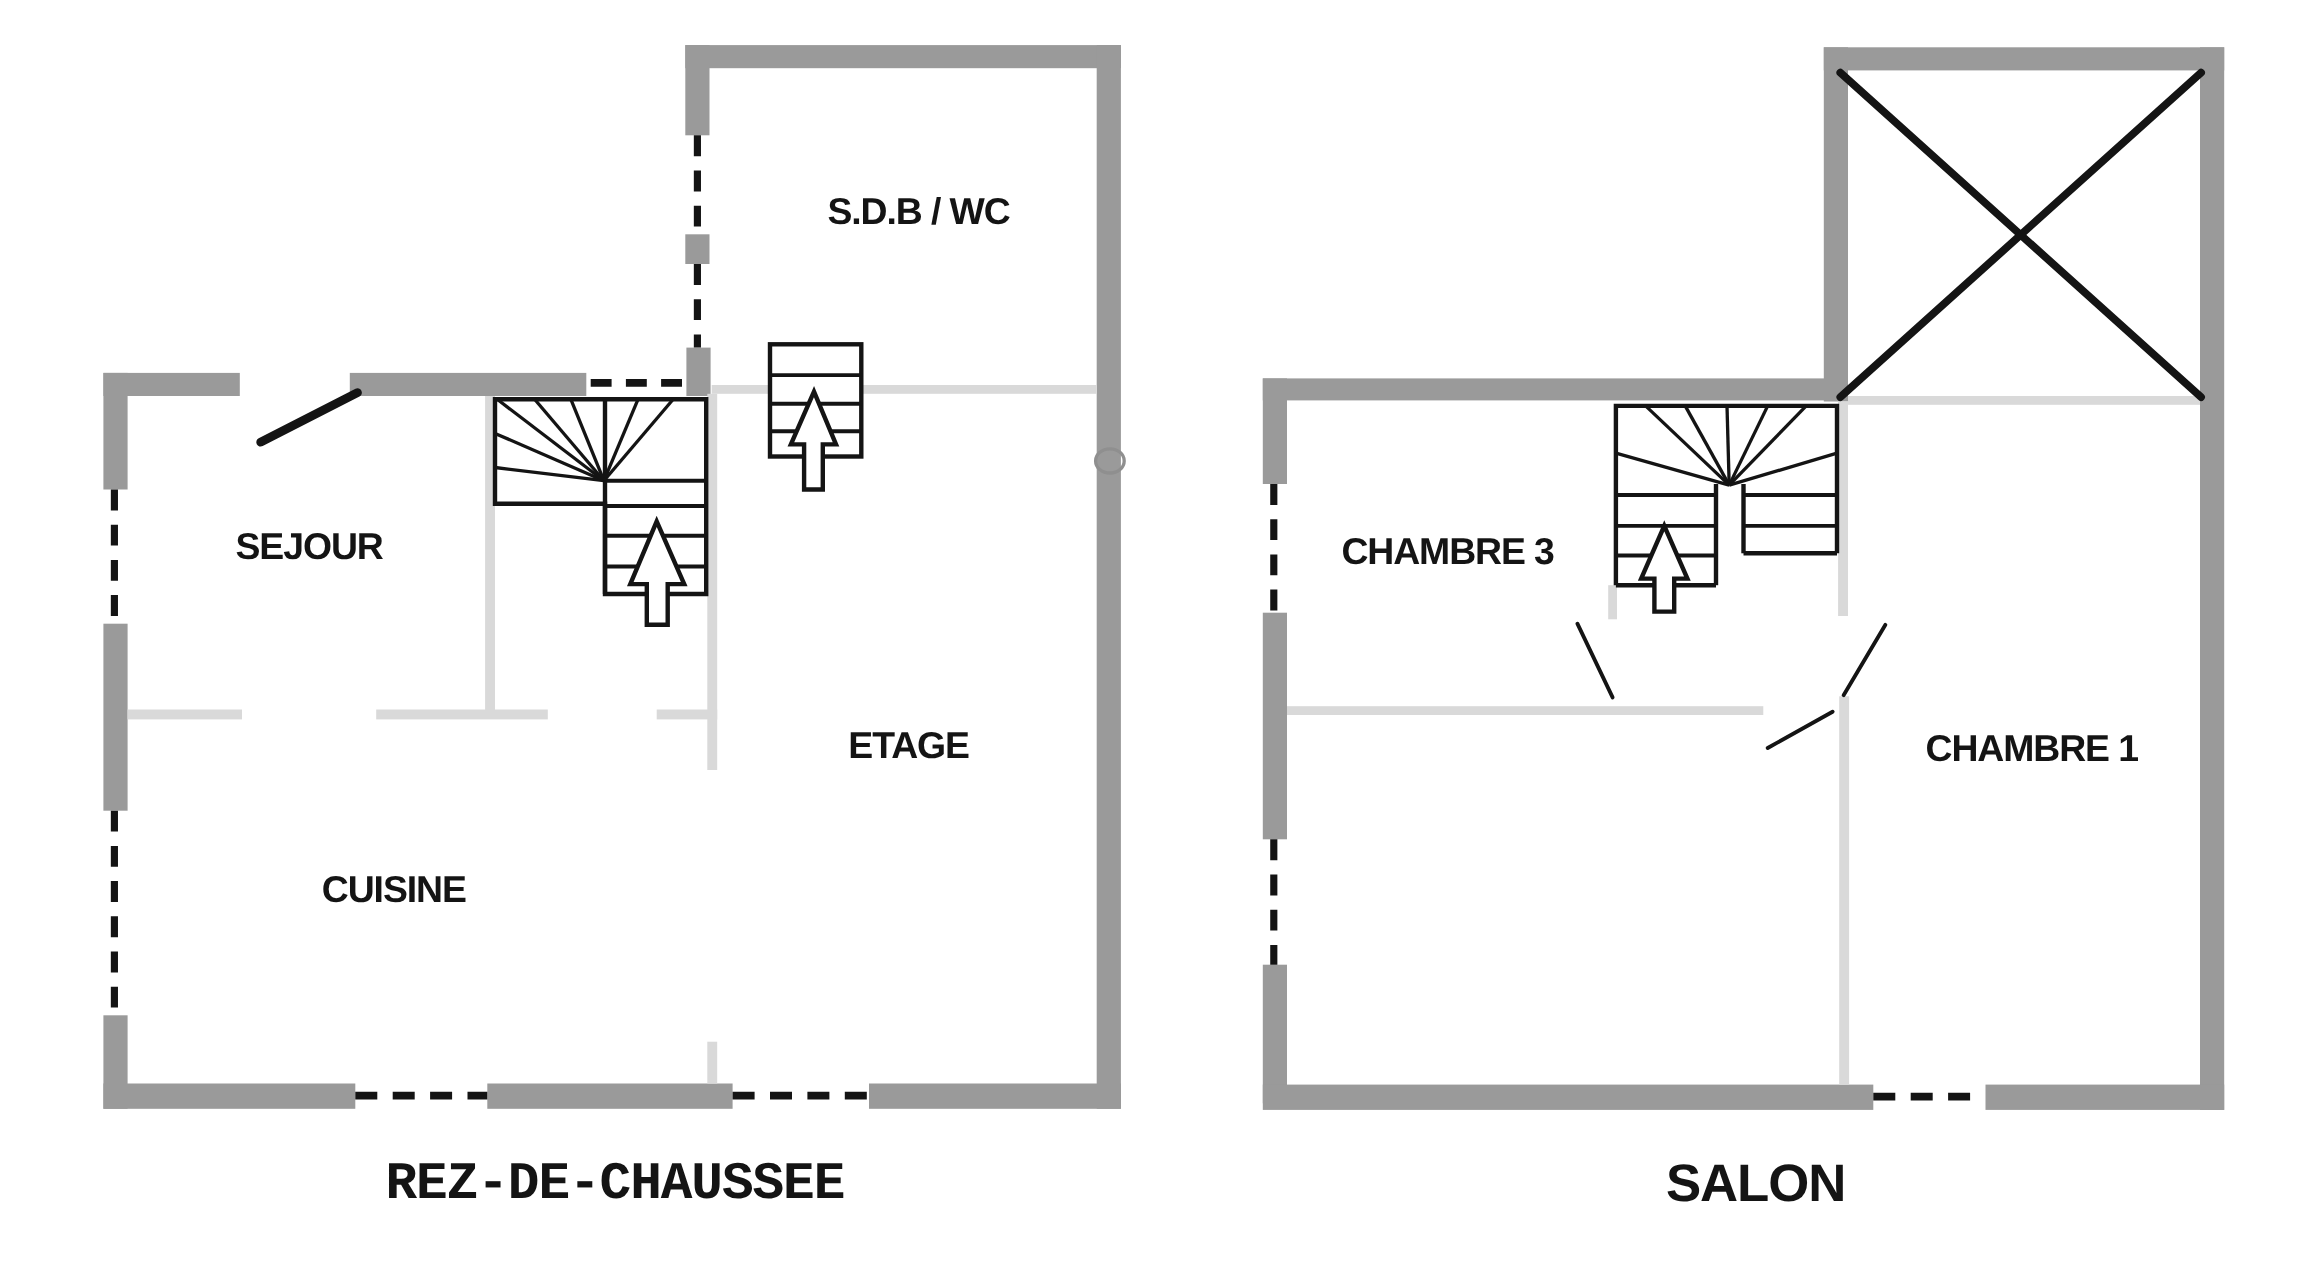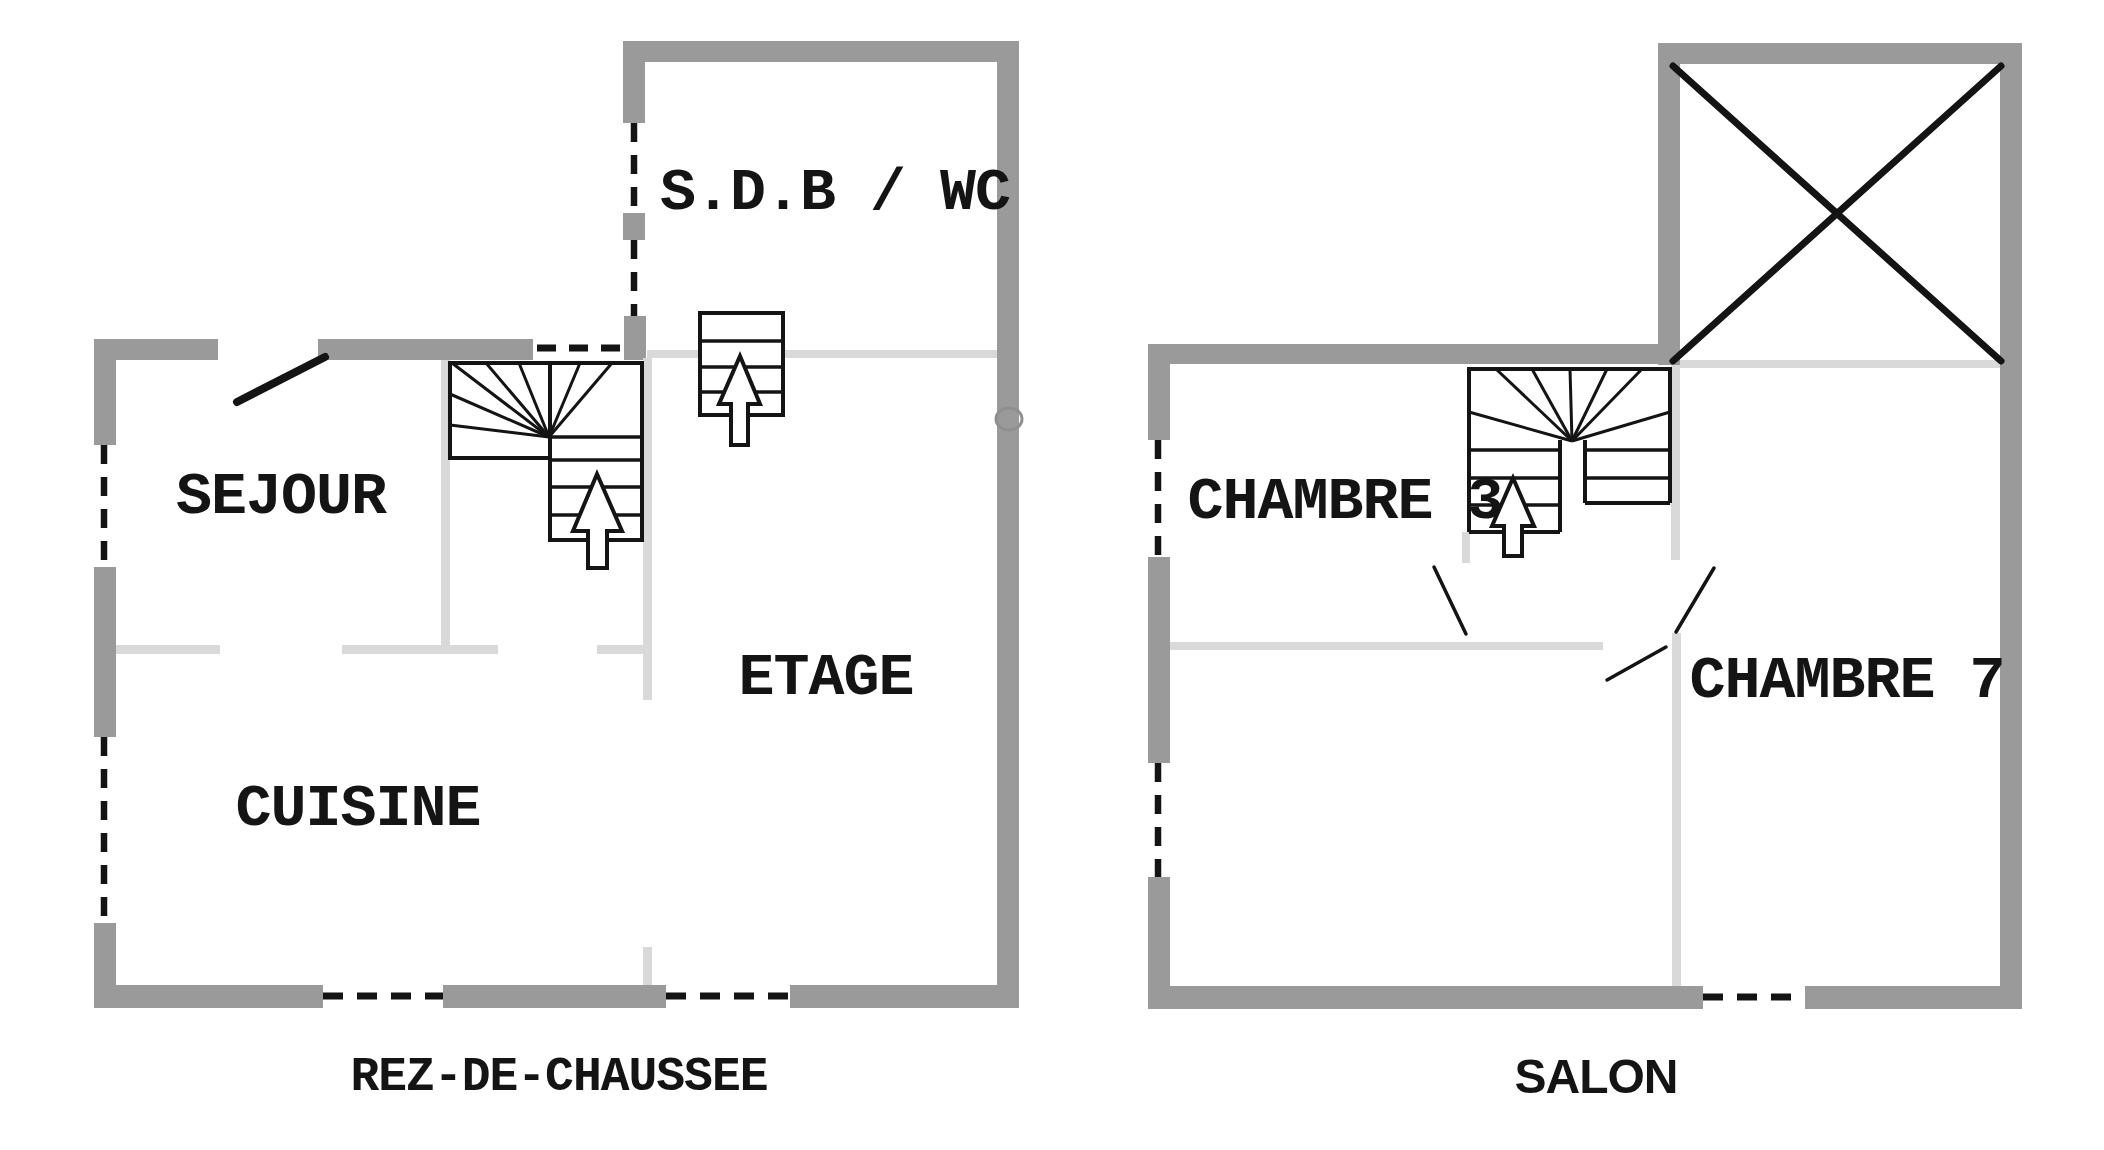--- a/index.html
+++ b/index.html
@@ -16,21 +16,21 @@
   .ln{stroke:var(--line,#111);fill:none;}
   .fw{fill:#ffffff;}
   .room-label,.floor-label{
     position:absolute;
     transform:translate(-50%,-50%);
     color:var(--text,#111);
     font-weight:bold;
     white-space:nowrap;
     line-height:1;
   }
-  .room-label{font-size:60px;letter-spacing:-1px;font-family:Liberation Mono, monospace;}
+  .room-label{font-size:34px;letter-spacing:-1px;}
   .floor-label{font-size:48px;letter-spacing:-1px;}
 </style>
 </head>
 <body>
 
 <div class="stage">
 
   <svg class="plan-svg" viewBox="0 0 2104 1150">
 
     <g>
@@ -163,17 +163,17 @@
       </g>
     </g>
   </svg>
 
   <div class="room-label" style="left:281px; top:497px;">SEJOUR</div>
   <div class="room-label" style="left:358px; top:809px;">CUISINE</div>
   <div class="room-label" style="left:826px; top:678px;">ETAGE</div>
   <div class="room-label" style="left:835px; top:193px;">S.D.B / WC</div>
   <div class="floor-label" style="left:559px; top:1077px;font-family:Liberation Mono, monospace;">REZ-DE-CHAUSSEE</div>
 
-  <div class="room-label" style="left:1316px; top:502px;margin-left:29px;">CHAMBRE 3</div>
-  <div class="room-label" style="left:1847px; top:681px;">CHAMBRE 7</div>
+  <div class="room-label" style="left:1316px; top:502px;">CHAMBRE 3</div>
+  <div class="room-label" style="left:1847px; top:681px;">CHAMBRE 1</div>
   <div class="floor-label" style="left:1596px; top:1077px;">SALON</div>
 
 </div>
 
 </body></html>

